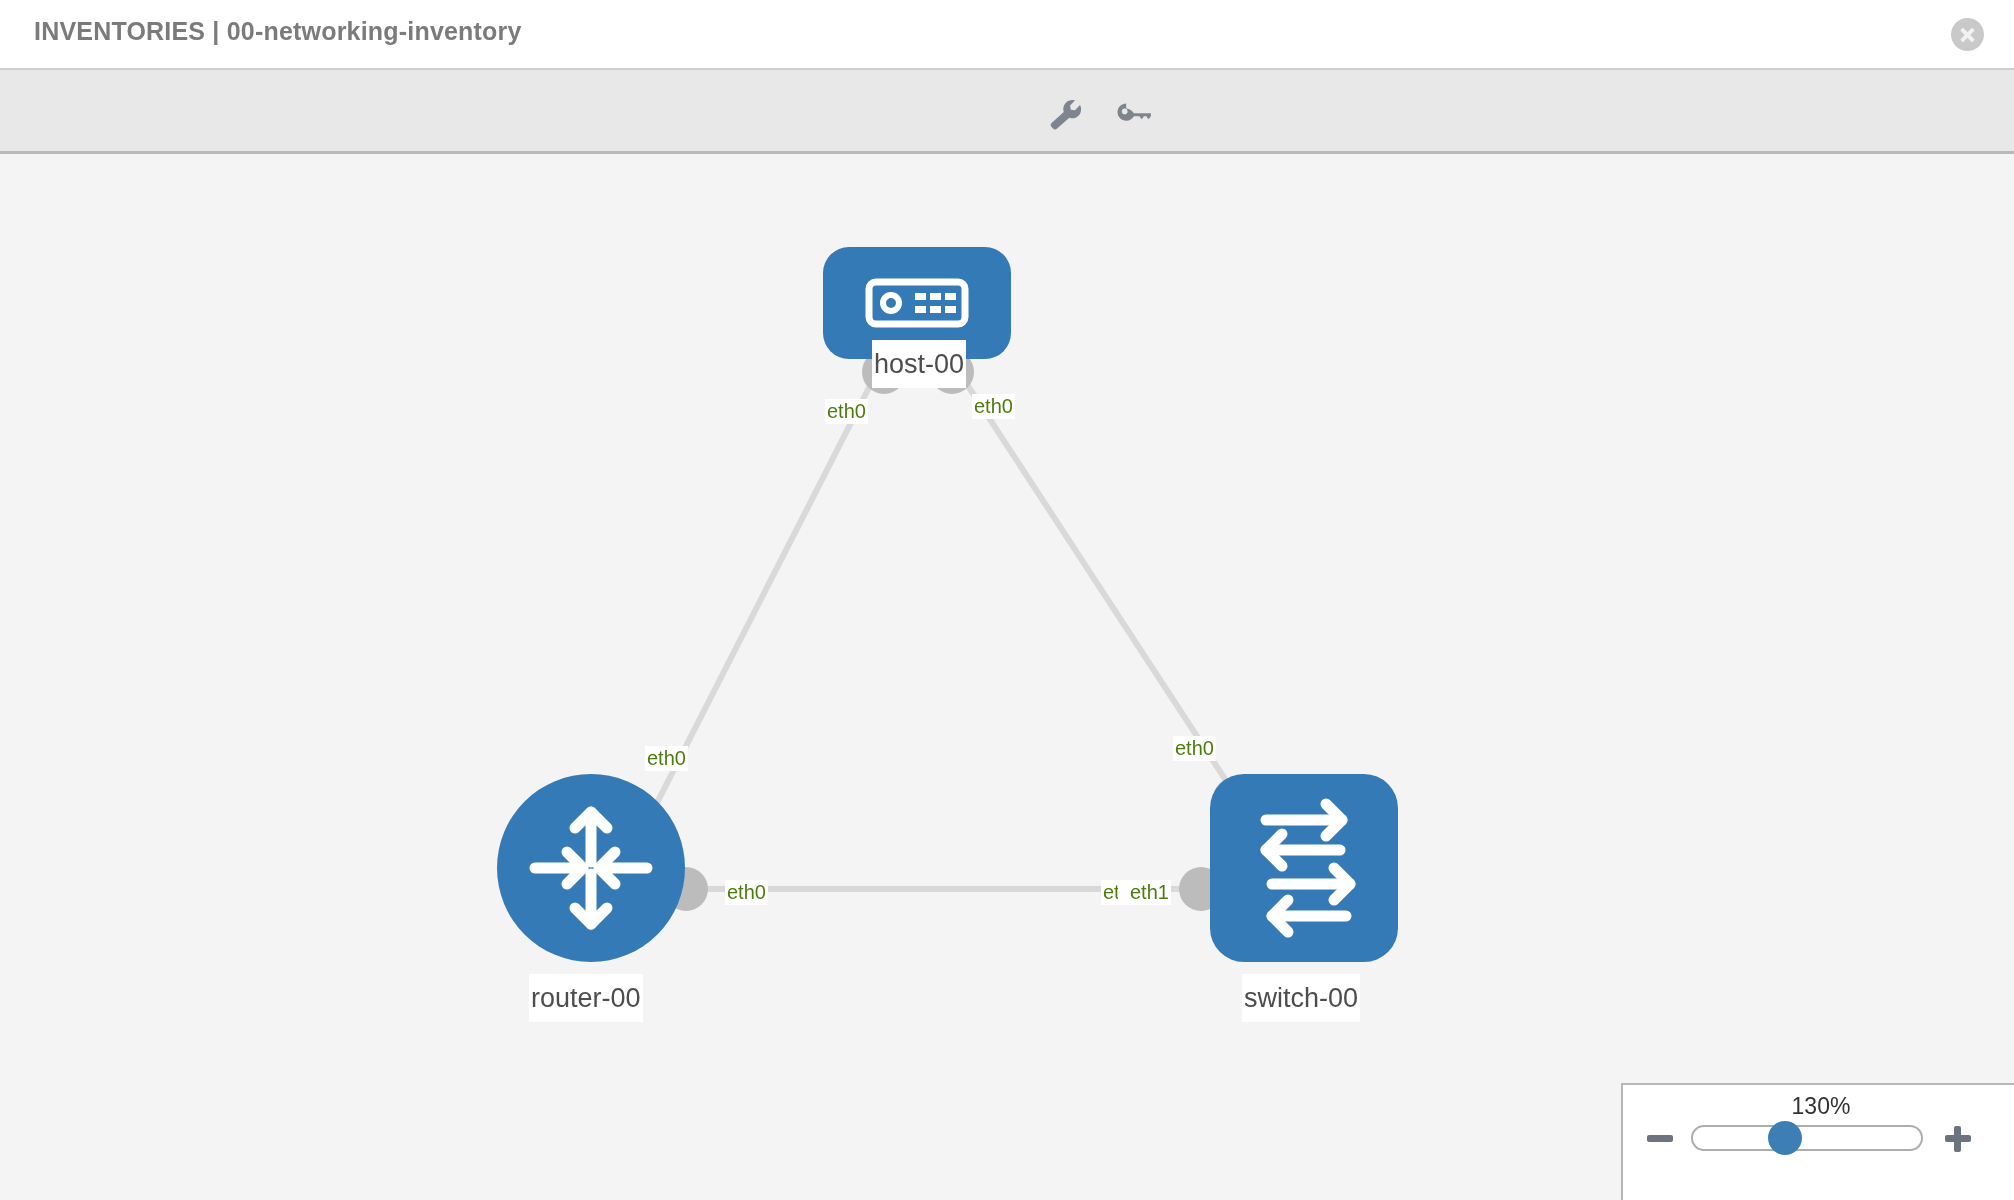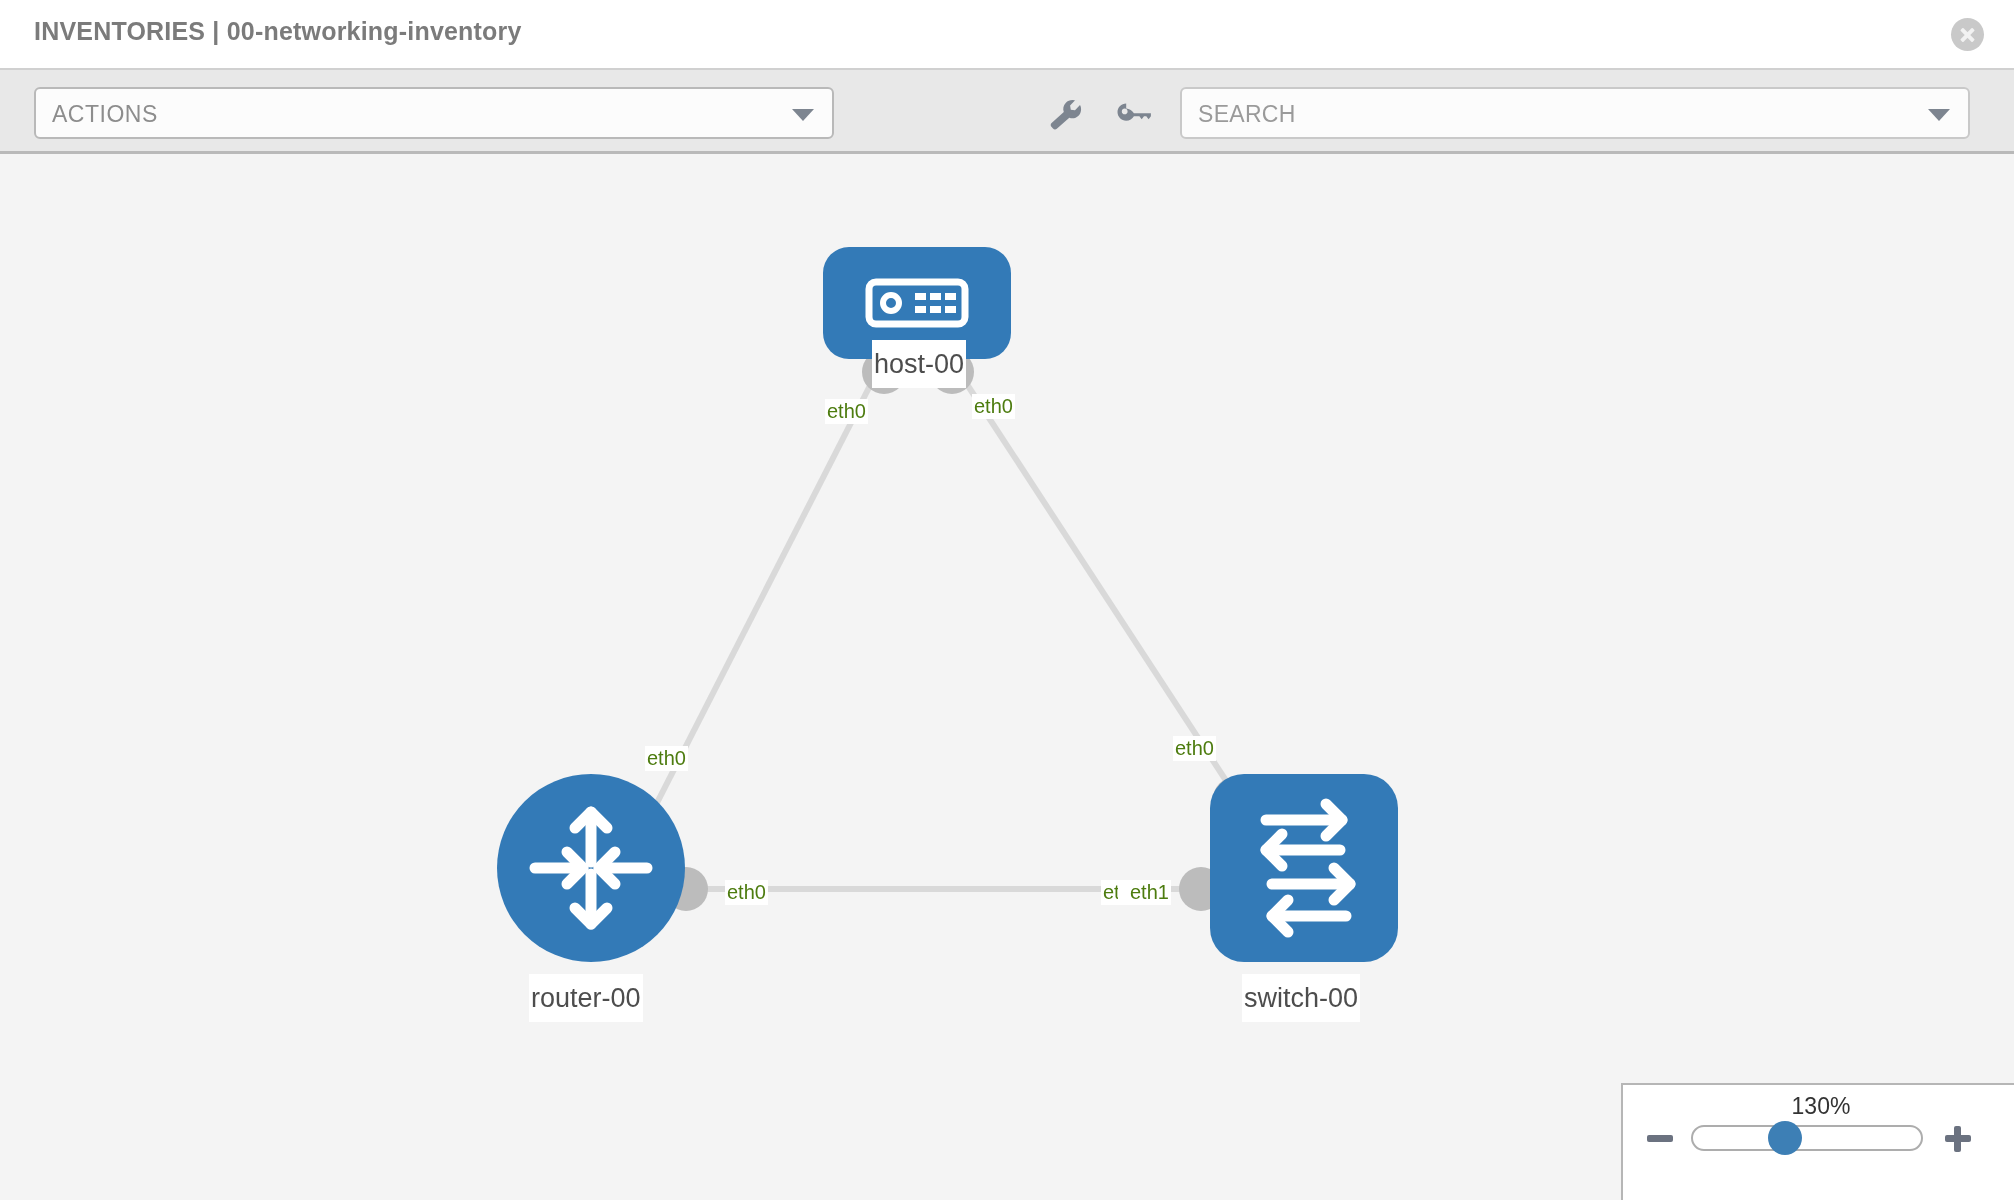--- a/index.html
+++ b/index.html
@@ -270,41 +270,33 @@
 </head>
 <body>
 
 <div class="header">
   <div class="page-title">INVENTORIES | 00-networking-inventory</div>
   <div class="close-btn"></div>
 </div>
 
 <div class="toolbar">
 
-  <div class="actions-select">
-    <span class="label">ACTIONS</span>
-    <span class="caret"></span>
-  </div>
 
   <div class="tool-icon wrench">
     <svg viewBox="0 0 38 34" width="38" height="34" aria-hidden="true">
       <path fill="#7d8590" d="M30.6 3.1c-3.6-1.9-8.1-1.1-10.9 1.8-2.4 2.5-3 6.1-1.9 9.1L5.6 24.9c-1.1 1-1.2 2.7-.2 3.8l1.6 1.8c1 1.1 2.7 1.2 3.8.2l12.5-10.9c3.1 1.2 6.8.5 9.2-2 2.8-2.9 3.4-7.3 1.5-10.8l-5 5.2-4.2-.5-.7-4.2 5-5.2c-.6-.3 1.6.8 1.5.8z"></path>
     </svg>
   </div>
 
   <div class="tool-icon key">
     <svg viewBox="0 0 38 34" width="38" height="34" aria-hidden="true">
       <path fill="#7d8590" d="M13.2 5.4C8.4 5.4 4.5 9.3 4.5 14.1s3.9 8.7 8.7 8.7c3.3 0 6.2-1.9 7.7-4.6h5.5l2.3 3 2.3-3h2.3l2.3 3 2.3-3v-2.9H20.9c-1.5-2.7-4.4-4.9-7.7-4.9zm-1.5 5.1c1.6 0 2.9 1.3 2.9 2.9s-1.3 2.9-2.9 2.9-2.9-1.3-2.9-2.9 1.3-2.9 2.9-2.9z"></path>
     </svg>
   </div>
 
-  <div class="search-box">
-    <span class="label">SEARCH</span>
-    <span class="caret"></span>
-  </div>
 </div>
 
 <div class="canvas">
 
   <svg class="topology-svg" viewBox="0 0 2014 1046" preserveAspectRatio="none">
 
     <g>
       <line x1="880" y1="212" x2="636" y2="690" stroke="#d9d9d9" stroke-width="6"></line>
     </g>
     <g>

